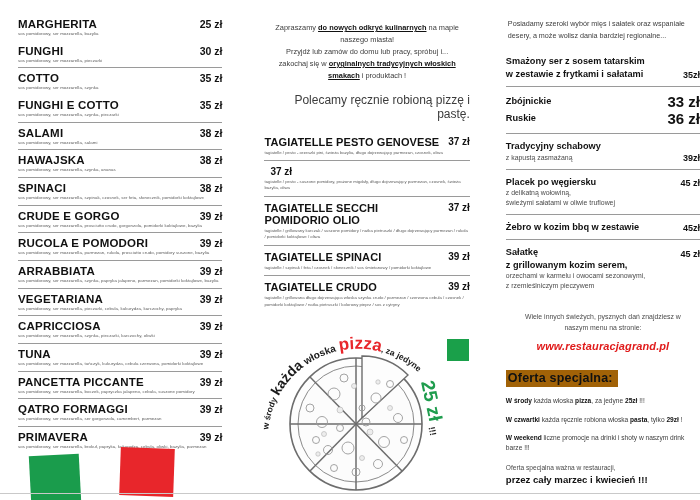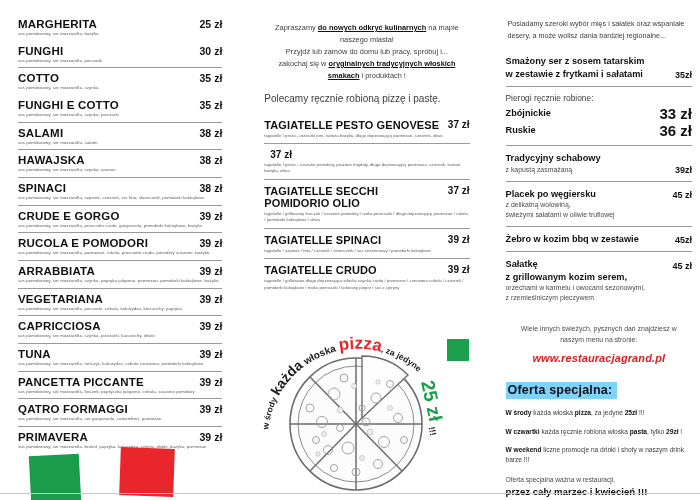--- a/index.html
+++ b/index.html
@@ -9,21 +9,21 @@
     font-family:"Liberation Sans", sans-serif;
     color:#1a1a1a;
     position:relative;
   }
   .page{width:700px;height:500px;position:relative;display:flex;gap:20px;}
 
   
   .col{position:relative;box-sizing:border-box;}
   .col-left{width:250px;padding:14px 14px 0 18px;}
   .col-mid{width:235px;padding:14px 8px 0 8px;}
-  .col-right{width:215px;padding:14px 8px 0 8px;}
+  .col-right{width:215px;padding:14px 0 0 8px;}
 
   
   .item{padding:4px 0 3px 0;}
   .item.sep{border-top:1px solid #9a9a9a;}
   .item-head{display:flex;align-items:baseline;justify-content:space-between;}
   .item-name{
     font-weight:bold;font-size:11.5px;letter-spacing:.2px;
     text-transform:uppercase;line-height:1.05;color:#111;
   }
   .item-price{
@@ -35,21 +35,21 @@
     margin-top:1px;letter-spacing:.05px;
   }
 
   
   .intro{
     text-align:center;font-size:7.4px;line-height:1.62;color:#3c3c3c;
     padding:8px 10px 0 10px;
   }
   .intro b{color:#111;text-decoration:underline;}
   .intro-foot{
-    text-align:left;font-size:10px;color:#3c3c3c;margin-top:11px;
+    text-align:right;font-size:12px;color:#3c3c3c;margin-top:11px;
   }
 
   
   .tag-list{margin-top:10px;}
   .tag-item{padding:5px 0 4px 0;}
   .tag-item.sep{border-top:1px solid #9a9a9a;}
   .tag-head{display:flex;align-items:flex-start;justify-content:space-between;}
   .tag-name{
     font-weight:bold;font-size:11px;text-transform:uppercase;
     line-height:1.12;color:#111;letter-spacing:.1px;
@@ -72,21 +72,21 @@
 
   .r-note{font-size:6.9px;line-height:1.6;color:#4a4a4a;text-align:center;margin-top:14px;}
   .r-url{
     text-align:center;font-weight:bold;font-size:11px;color:#e01b1b;
     margin-top:7px;letter-spacing:.1px;font-style:italic;
   }
 
   
   .offer{margin-top:16px;}
   .offer-title{
-    display:inline-block;background:#7dd3fc;color:#111;
+    display:inline-block;background:#a16207;color:#111;
     font-weight:bold;font-size:12.5px;letter-spacing:.2px;
     padding:1px 5px 2px 2px;
   }
   .offer-body{margin-top:9px;}
   .offer-line{font-size:6.6px;color:#3c3c3c;line-height:1.55;margin-bottom:8px;}
   .offer-line b{color:#111;}
   .offer-valid{font-size:6.6px;color:#4a4a4a;line-height:1.5;margin-top:10px;}
   .offer-valid-strong{font-weight:bold;font-size:9.6px;color:#111;margin-top:1px;}
 
   
@@ -270,21 +270,20 @@
 
     <div class="r-block">
       <div class="r-title">Smażony ser z sosem tatarskim</div>
       <div class="r-row">
         <span class="r-title">w zestawie z frytkami i sałatami</span>
         <span class="r-price">35zł</span>
       </div>
     </div>
 
     <div class="r-block sep">
-      <div class="r-lead">Pierogi ręcznie robione:</div>
       <div class="r-pier-row">
         <span class="r-pier-name">Zbójnickie</span>
         <span class="r-pier-price">33 zł</span>
       </div>
       <div class="r-pier-row">
         <span class="r-pier-name">Ruskie</span>
         <span class="r-pier-price">36 zł</span>
       </div>
     </div>
 

